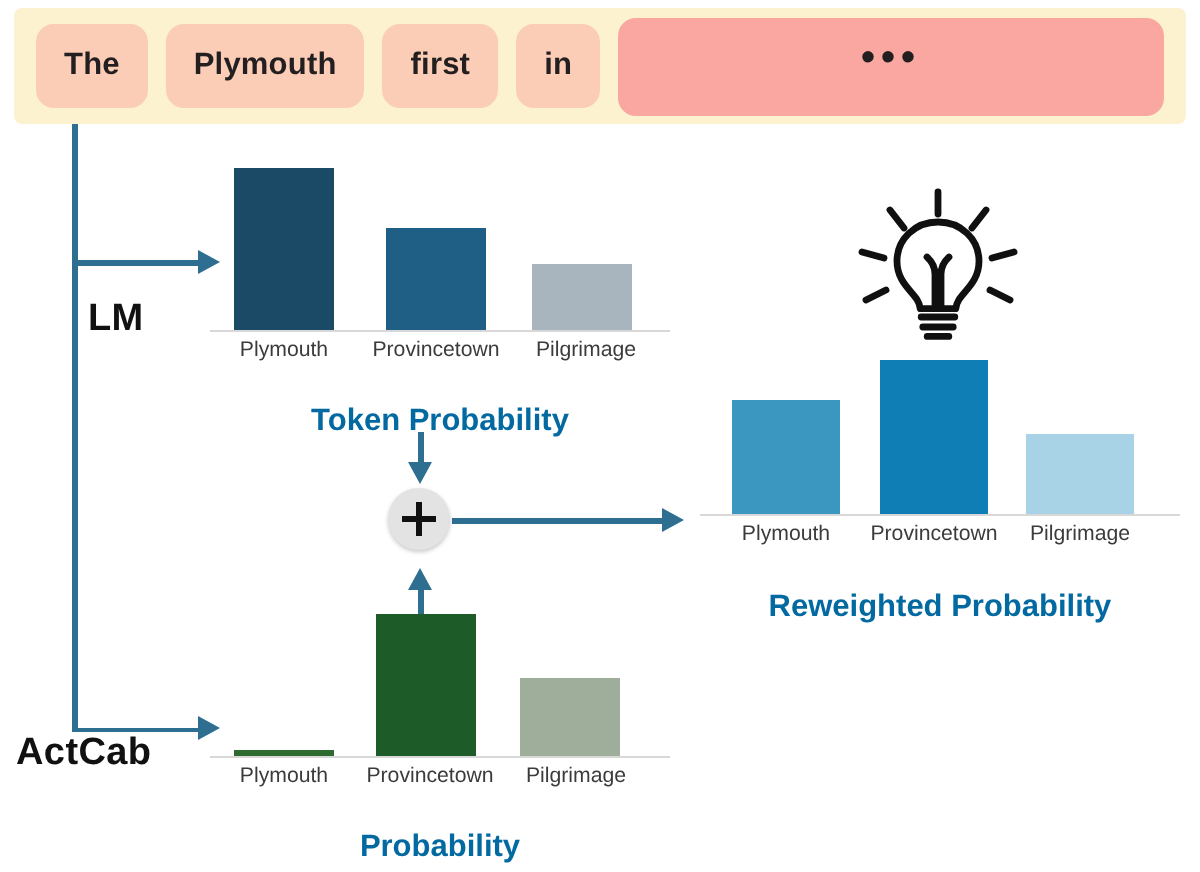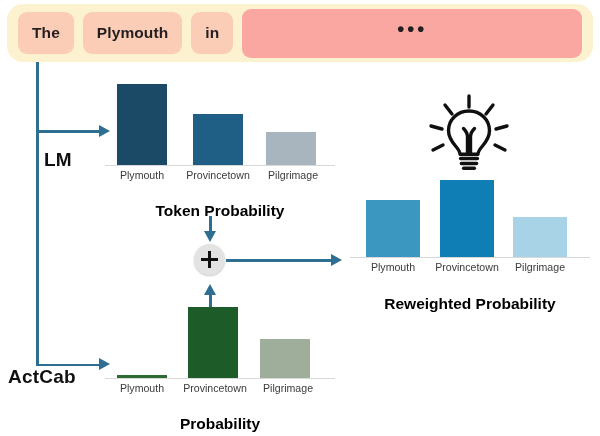--- a/index.html
+++ b/index.html
@@ -20,21 +20,21 @@
     left: 0; top: 0;
     width: 600px; height: 436px;
   }
 
   
   .banner {
     position: absolute;
     left: 7px; top: 4px;
     width: 586px; height: 58px;
     background: #fdf2cf;
-    border-radius: 16px;
+    border-radius: 4px;
     display: flex;
     align-items: center;
     gap: 9px;
     padding: 0 11px;
     box-sizing: border-box;
   }
   .token {
     background: #fbcdb6;
     border-radius: 9px;
     height: 42px;
@@ -127,21 +127,21 @@
     white-space: nowrap;
     transform: translateX(-50%);
   }
   .chart-title {
     position: absolute;
     left: 0;
     width: 100%;
     text-align: center;
     font-size: 15.5px;
     font-weight: bold;
-    color: #000000;
+    color: #0369a1;
     white-space: nowrap;
   }
 
   
   .plus-node {
     position: absolute;
     width: 31px; height: 31px;
     border-radius: 50%;
     background: #e3e3e3;
     box-shadow: 0 1px 2px rgba(0,0,0,.22);
@@ -166,20 +166,21 @@
   }
 </style>
 </head>
 <body>
 
 <div id="stage">
 
   <div class="banner">
     <div class="token">The</div>
     <div class="token">Plymouth</div>
+    <div class="token">first</div>
     <div class="token">in</div>
     <div class="token ellipsis">•••</div>
   </div>
 
   <div class="wire vline" style="left:36px; top:62px; height:304px;"></div>
 
   <div class="wire hline" style="left:36px; top:130px; width:66px;"></div>
   <div class="arrowhead arrow-right" style="left:99px; top:124.7px;"></div>
 
   <div class="wire hline" style="left:36px; top:363.5px; width:66px;"></div>

